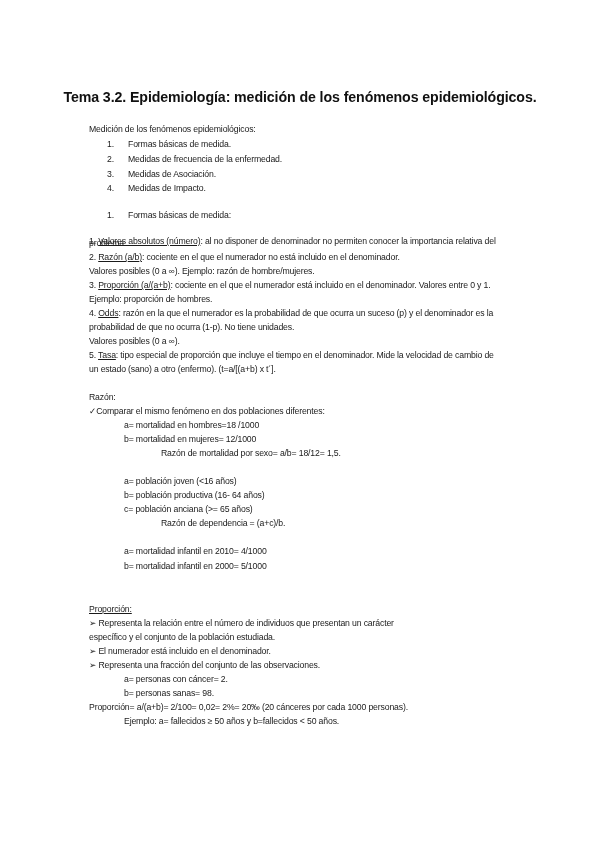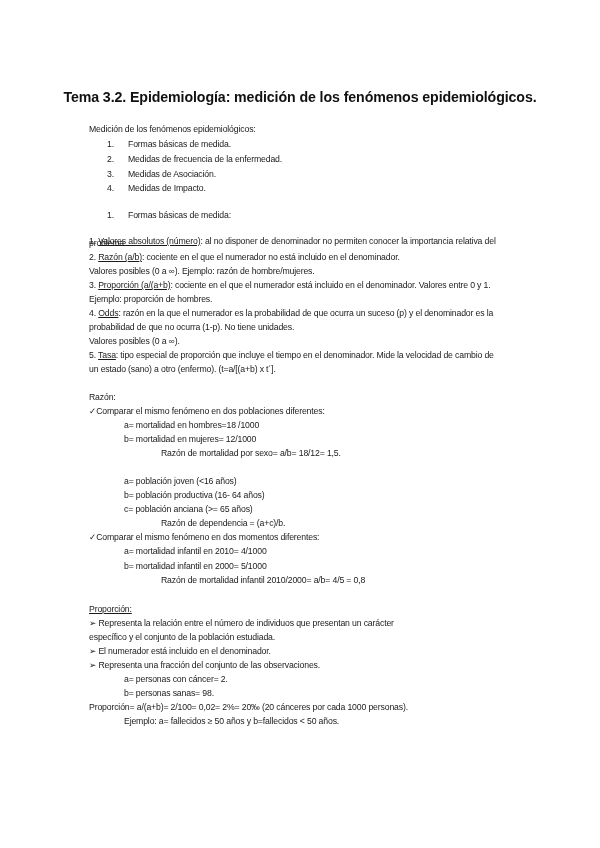--- a/index.html
+++ b/index.html
@@ -48,24 +48,22 @@
   <div class="line" style="left:73px; top:406px;"><span>✓</span><span>Comparar el mismo fenómeno en dos poblaciones diferentes:</span></div>
   <div class="line" style="left:108px; top:420px;">a= mortalidad en hombres=18 /1000</div>
   <div class="line" style="left:108px; top:434px;">b= mortalidad en mujeres= 12/1000</div>
   <div class="line" style="left:145px; top:448px;">Razón de mortalidad por sexo= a/b= 18/12= 1,5.</div>
 
   <div class="line" style="left:108px; top:476px;">a= población joven (&lt;16 años)</div>
   <div class="line" style="left:108px; top:490px;">b= población productiva (16- 64 años)</div>
   <div class="line" style="left:108px; top:504px;">c= población anciana (&gt;= 65 años)</div>
   <div class="line" style="left:145px; top:518px;">Razón de dependencia = (a+c)/b.</div>
 
-  <div class="line" style="left:73px; top:532px;"><span>✓</span><span>Comparar el mismo fenómeno en dos momentos diferentes:</span></div>
   <div class="line" style="left:108px; top:546px;">a= mortalidad infantil en 2010= 4/1000</div>
   <div class="line" style="left:108px; top:561px;">b= mortalidad infantil en 2000= 5/1000</div>
-  <div class="line" style="left:145px; top:575px;">Razón de mortalidad infantil 2010/2000= a/b= 4/5 = 0,8</div>
 
   <div class="line u" style="left:73px; top:604px;text-align:center;">Proporción:</div>
   <div class="line" style="left:73px; top:618px;"><span>➢</span> <span>Representa la relación entre el número de individuos que presentan un carácter</span></div>
   <div class="line" style="left:73px; top:632px;">específico y el conjunto de la población estudiada.</div>
   <div class="line" style="left:73px; top:646px;"><span>➢</span> <span>El numerador está incluido en el denominador.</span></div>
   <div class="line" style="left:73px; top:660px;"><span>➢</span> <span>Representa una fracción del conjunto de las observaciones.</span></div>
   <div class="line" style="left:108px; top:674px;">a= personas con cáncer= 2.</div>
   <div class="line" style="left:108px; top:688px;">b= personas sanas= 98.</div>
   <div class="line" style="left:73px; top:702px;">Proporción= a/(a+b)= 2/100= 0,02= 2%= 20‰ (20 cánceres por cada 1000 personas).</div>
   <div class="line" style="left:108px; top:716px;">Ejemplo: a= fallecidos ≥ 50 años y b=fallecidos &lt; 50 años.</div>

